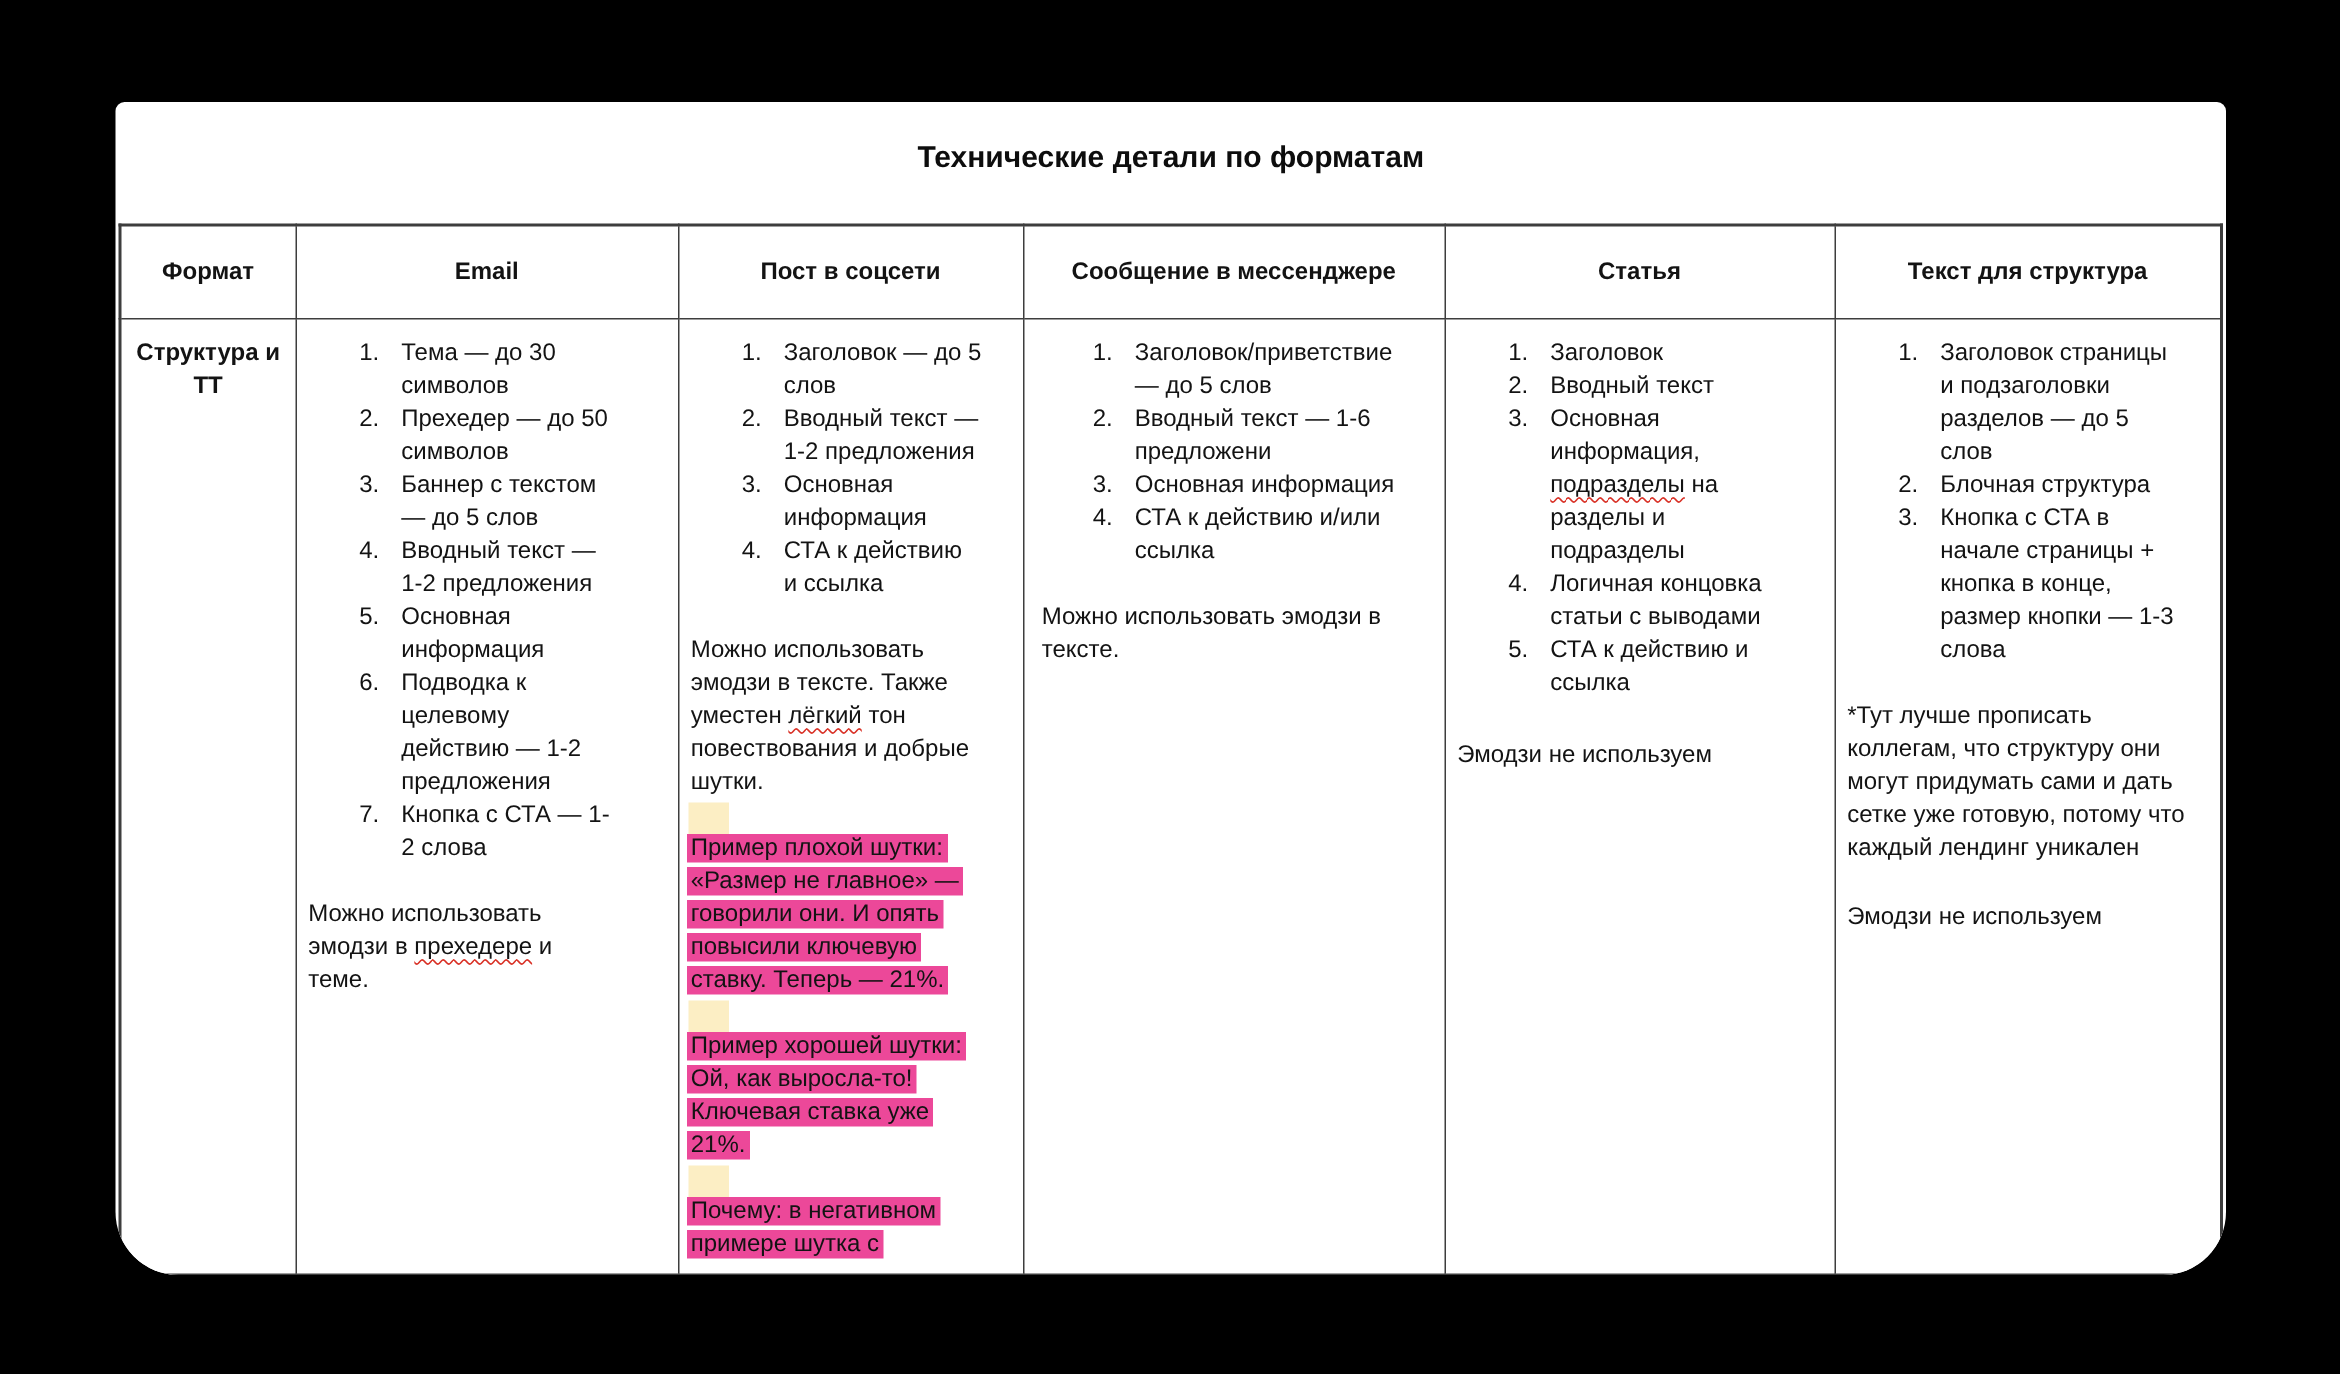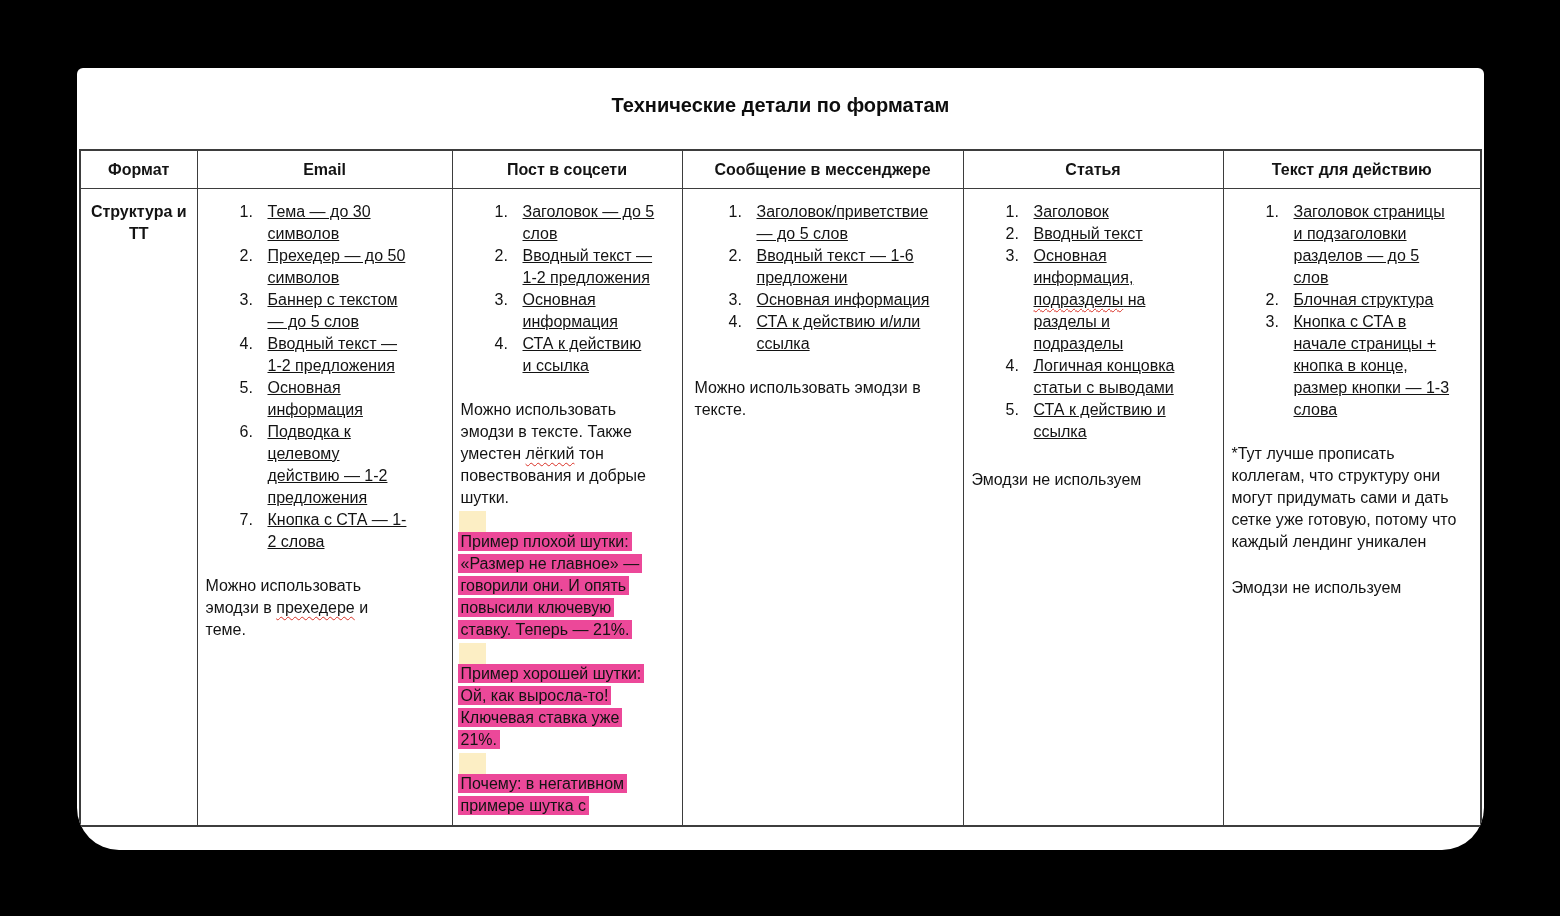--- a/index.html
+++ b/index.html
@@ -33,39 +33,39 @@
     border: 2px solid #3d3d3d;
   }
   .tbl th, .tbl td { border: 1.5px solid #3d3d3d; }
   .hdr th {
     height: 37px;
     font-size: 16px;
     font-weight: 700;
     text-align: center;
     vertical-align: middle;
     background: #ffffff;
-    padding: 0 4px;
+    padding: 12px 4px;
   }
   .c-format { background: #cddee0; }
   .body-row td { vertical-align: top; background: #ffffff; }
   .rowlabel {
     text-align: center;
     font-weight: 700;
     font-size: 16px;
     line-height: 22px;
     padding: 12px 6px 12px 6px;
   }
   .cell { font-size: 16px; line-height: 22px; padding-top: 12px; padding-bottom: 8px; }
   .cell.email     { padding-left: 8px; padding-right: 40px; }
   .cell.post      { padding-left: 8px; padding-right: 27px; }
   .cell.messenger { padding-left: 12px; padding-right: 15px; margin-left: 47px; }
   .cell.article   { padding-left: 8px; padding-right: 25px; }
   .cell.landing   { padding-left: 8px; padding-right: 22px; }
 
-  .lst { list-style: none; counter-reset: item; margin: 0; padding: 0 0 0 62px; text-decoration: underline; }
+  .lst { list-style: none; counter-reset: item; margin: 0; padding: 0 0 0 62px; }
   .lst > li { counter-increment: item; position: relative; }
   .lst > li::before { content: counter(item) "."; position: absolute; left: -28px; top: 0; }
 
   .note, .para { margin: 22px 0 0 0; }
   .para.tight { margin: 0; }
 
   .sq {
     text-decoration: underline wavy #d93025;
     text-decoration-thickness: 1px;
     text-underline-offset: 3px;
@@ -104,21 +104,21 @@
         <col style="width:260px">
         <col style="width:258px">
       </colgroup>
       <tbody>
           <tr class="hdr">
         <th class="c-format">Формат</th>
         <th>Email</th>
         <th>Пост в соцсети</th>
         <th>Сообщение в мессенджере</th>
         <th>Статья</th>
-        <th>Текст для действию</th>
+        <th>Текст для структура</th>
       </tr>
       <tr class="body-row">
 
         <td class="c-format rowlabel">Структура и ТТ</td>
 
         <td class="cell email">
           <ol class="lst">
             <li>Тема — до 30 символов</li>
             <li>Прехедер — до 50 символов</li>
             <li>Баннер с текстом — до 5 слов</li>

